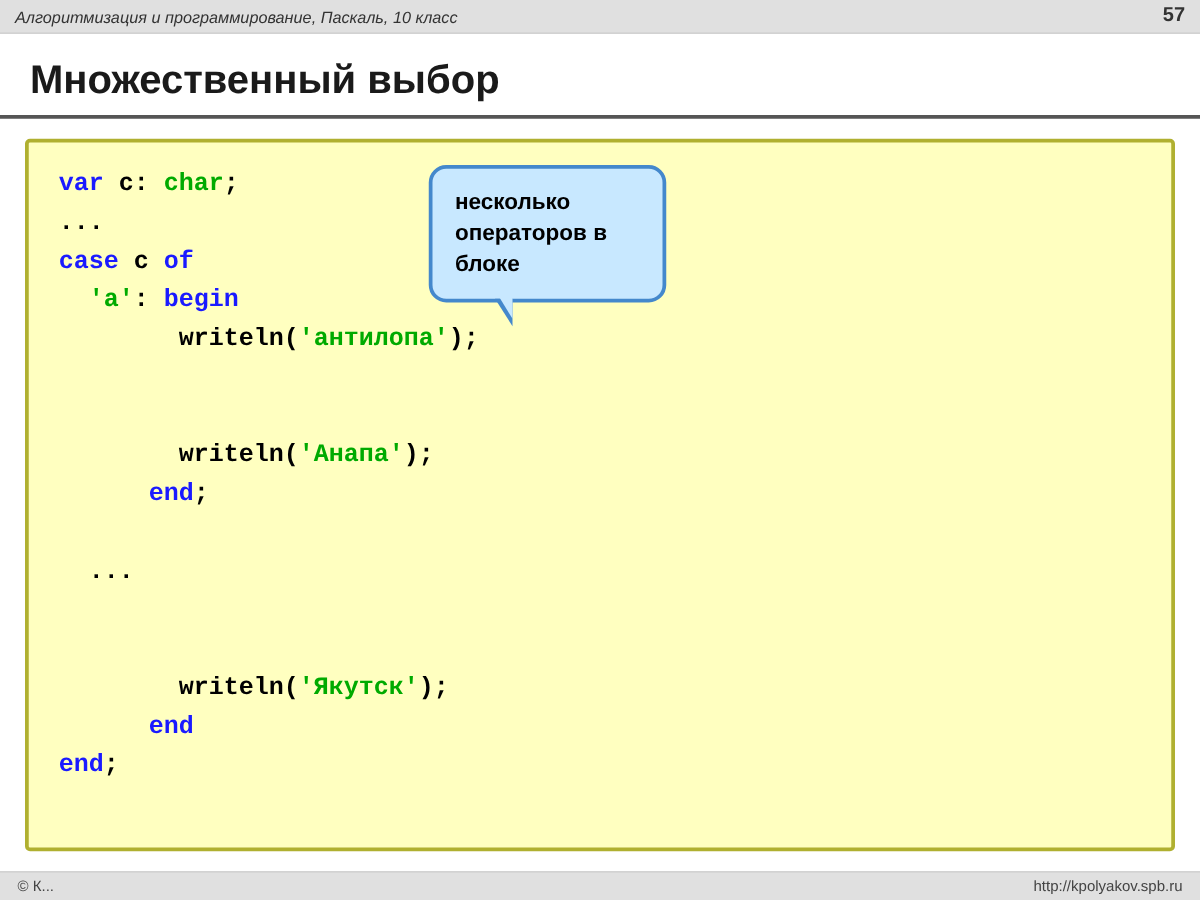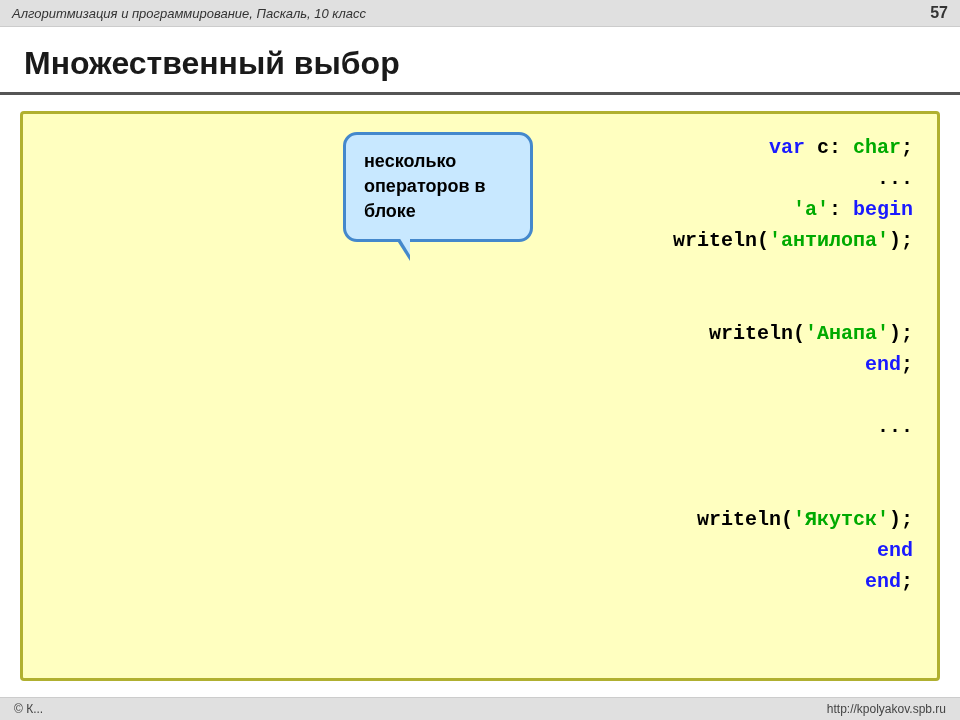--- a/index.html
+++ b/index.html
@@ -120,21 +120,20 @@
       display: flex;
       justify-content: space-between;
       align-items: center;
       font-size: 12px;
       color: #444;
     }
 
     .code-line {
       display: block;
       white-space: pre;
-      text-align: right;
     }
   </style>
 </head>
 <body>
 
 <div class="top-bar">
   <span class="top-bar-left">Алгоритмизация и программирование, Паскаль, 10 класс</span>
   <span class="top-bar-right">57</span>
 </div>
 
@@ -143,20 +142,21 @@
 <div class="content-area">
 
   <div class="tooltip-bubble">
     <span>несколько операторов в блоке</span>
   </div>
 
   <div class="code-block">
 
     <span class="code-line"><span class="kw">var</span> c: <span class="str">char</span>;</span>
     <span class="code-line">...</span>
+    <span class="code-line"><span class="kw">case</span> c <span class="kw">of</span></span>
     <span class="code-line">  <span class="str">'a'</span>: <span class="kw">begin</span></span>
     <span class="code-line">        writeln(<span class="str">'антилопа'</span>);</span>
     <span class="code-line"> </span>
     <span class="code-line"> </span>
     <span class="code-line">        writeln(<span class="str">'Анапа'</span>);</span>
     <span class="code-line">      <span class="kw">end</span>;</span>
     <span class="code-line"> </span>
     <span class="code-line">  ...</span>
     <span class="code-line"> </span>
     <span class="code-line"> </span>

